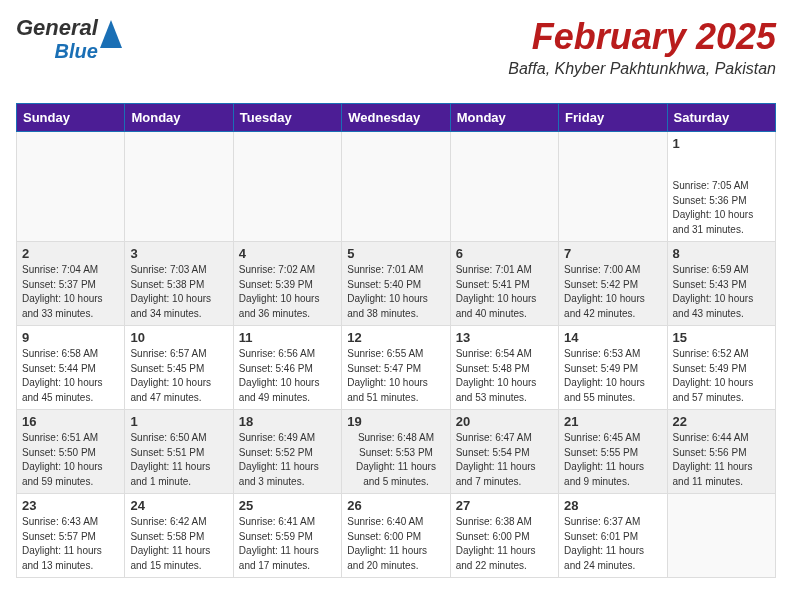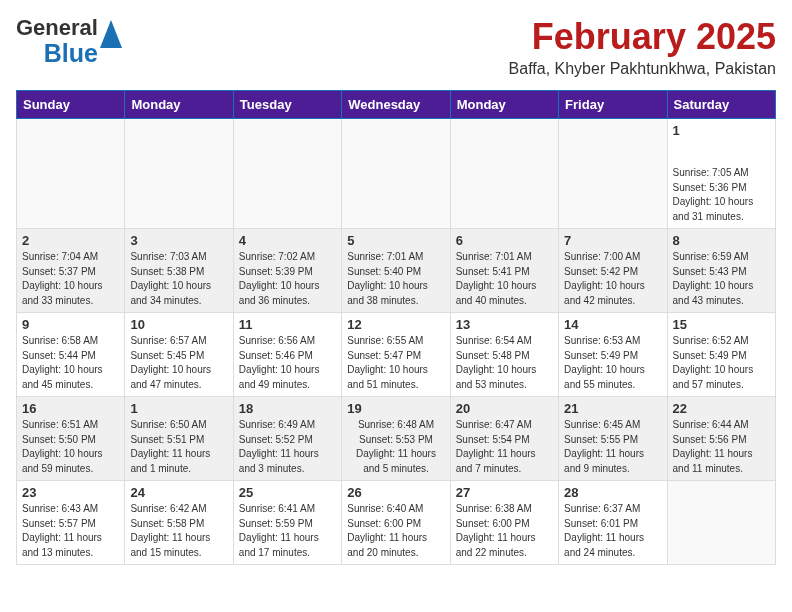--- a/index.html
+++ b/index.html
@@ -7,21 +7,22 @@
       font-family: Arial, sans-serif;
       background: #fff;
       width: 792px;
       min-height: 612px;
       padding: 16px;
     }
     .header-area {
       display: flex;
       justify-content: space-between;
       align-items: flex-start;
-      margin-bottom: 12px;
+      margin-bottom: 25px;
+      font-style: italic;
     }
     .logo {
       display: flex;
       flex-direction: column;
       align-items: flex-start;
     }
     .title-area {
       text-align: right;
     }
     .month-title {
@@ -79,21 +80,21 @@
 </head>
 <body>
 
 <div class="header-area">
   <div class="logo">
     <div style="display:flex; align-items:flex-start;">
       <div style="display:flex; flex-direction:column; align-items:flex-end; margin-right:0;">
         <div style="font-size:22px; font-weight:bold; color:#333; line-height:1.1;">
           <span>General</span>
         </div>
-        <div style="font-size:25px; font-weight:bold; color:#1a6fb5; line-height:1.1;">
+        <div style="font-size:20px; font-weight:bold; color:#1a6fb5; line-height:1.1;">
           <span>Blue</span>
         </div>
       </div>
       <div style="margin-left:2px; margin-top:4px;">
         
         <svg width="22" height="28" viewBox="0 0 22 28">
           <polygon points="0,28 11,0 22,28" fill="#1a6fb5"></polygon>
         </svg>
       </div>
     </div>

